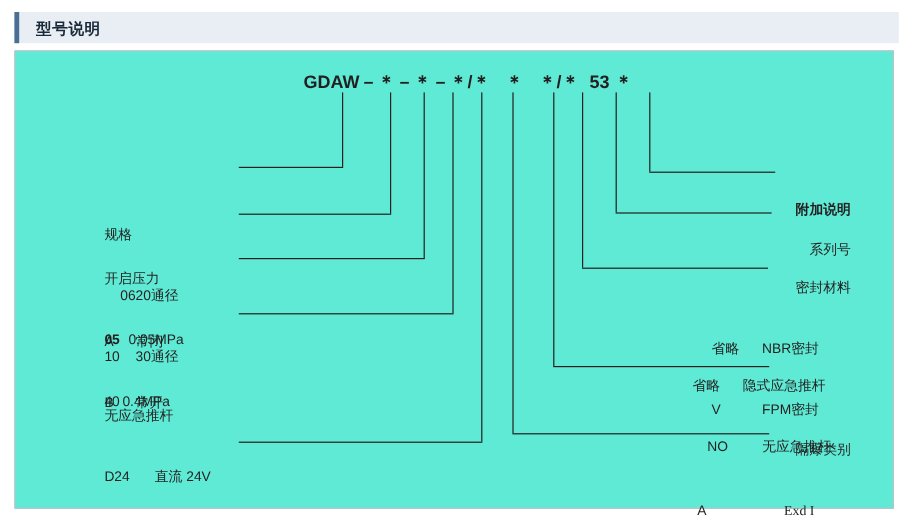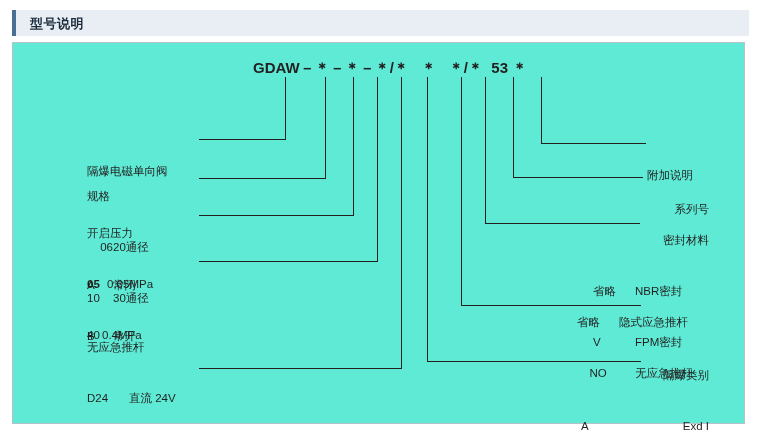--- a/index.html
+++ b/index.html
@@ -125,23 +125,20 @@
 
     <div class="ln v" style="left:472px; top:34px; height:146px;"></div>
     <div class="ln h" style="left:472px; top:180px; width:155px;"></div>
 
     <div class="ln v" style="left:448px; top:34px; height:228px;"></div>
     <div class="ln h" style="left:448px; top:262px; width:180px;"></div>
 
     <div class="ln v" style="left:414px; top:34px; height:284px;"></div>
     <div class="ln h" style="left:414px; top:318px; width:214px;"></div>
 
-    <div class="tblock" style="left:74px; top:86px;">
-      <div class="row"><span>隔爆电磁单向阀</span></div>
-    </div>
 
     <div class="tblock" style="left:74px; top:111px;">
       <div class="row"><span>规格</span></div>
       <div class="row"><span class="k" style="width:26px;text-align:right;">06</span><span>20通径</span></div>
       <div class="row"><span class="k" style="width:26px;">10</span><span>30通径</span></div>
     </div>
 
     <div class="tblock" style="left:74px; top:148px;">
       <div class="row"><span>开启压力</span></div>
       <div class="row"><span class="k" style="width:20px;font-weight:bold;">05</span><span>0.05MPa</span></div>
@@ -153,39 +150,39 @@
       <div class="row"><span class="k" style="width:26px;">B</span><span>常开</span></div>
     </div>
 
     <div class="tblock" style="left:74px; top:262px;">
       <div class="row"><span>无应急推杆</span></div>
       <div class="row"><span class="k" style="width:42px;">D24</span><span>直流 24V</span></div>
       
       
     </div>
 
-    <div class="tblock right" style="left:472px; top:90px; width:208px;">
+    <div class="tblock right" style="left:488px; top:90px; width:208px;font-weight:bold;">
       <div class="row"><span>附加说明</span></div>
     </div>
 
     <div class="tblock right" style="left:488px; top:124px; width:208px;">
       <div class="row"><span>系列号</span></div>
     </div>
 
     <div class="tblock right" style="left:470px; top:155px; width:226px;">
       <div class="row"><span>密封材料</span></div>
       <div class="row"><span class="k" style="width:42px; text-align:left;">省略</span><span class="k" style="width:74px; text-align:left;">NBR密封</span></div>
       <div class="row"><span class="k" style="width:42px; text-align:left;">V</span><span class="k" style="width:74px; text-align:left;">FPM密封</span></div>
     </div>
 
     <div class="tblock right" style="left:470px; top:237px; width:226px;">
       <div class="row"><span class="k" style="width:42px; text-align:left;">省略</span><span class="k" style="width:90px; text-align:left;">隐式应急推杆</span></div>
       <div class="row"><span class="k" style="width:42px; text-align:center;">NO</span><span class="k" style="width:90px; text-align:center;">无应急推杆</span></div>
     </div>
 
     <div class="tblock right" style="left:470px; top:290px; width:226px;">
       <div class="row"><span>隔爆类别</span></div>
-      <div class="row"><span class="k" style="width:42px; text-align:left;">A</span><span class="k" style="width:86px; text-align:right;">Exd I</span></div>
+      <div class="row"><span class="k" style="width:42px; text-align:left;">A</span><span class="k" style="width:86px; text-align:center;font-family:Liberation Serif, serif;">Exd I</span></div>
       
     </div>
 
   </div>
 </div>
 
 </body></html>

